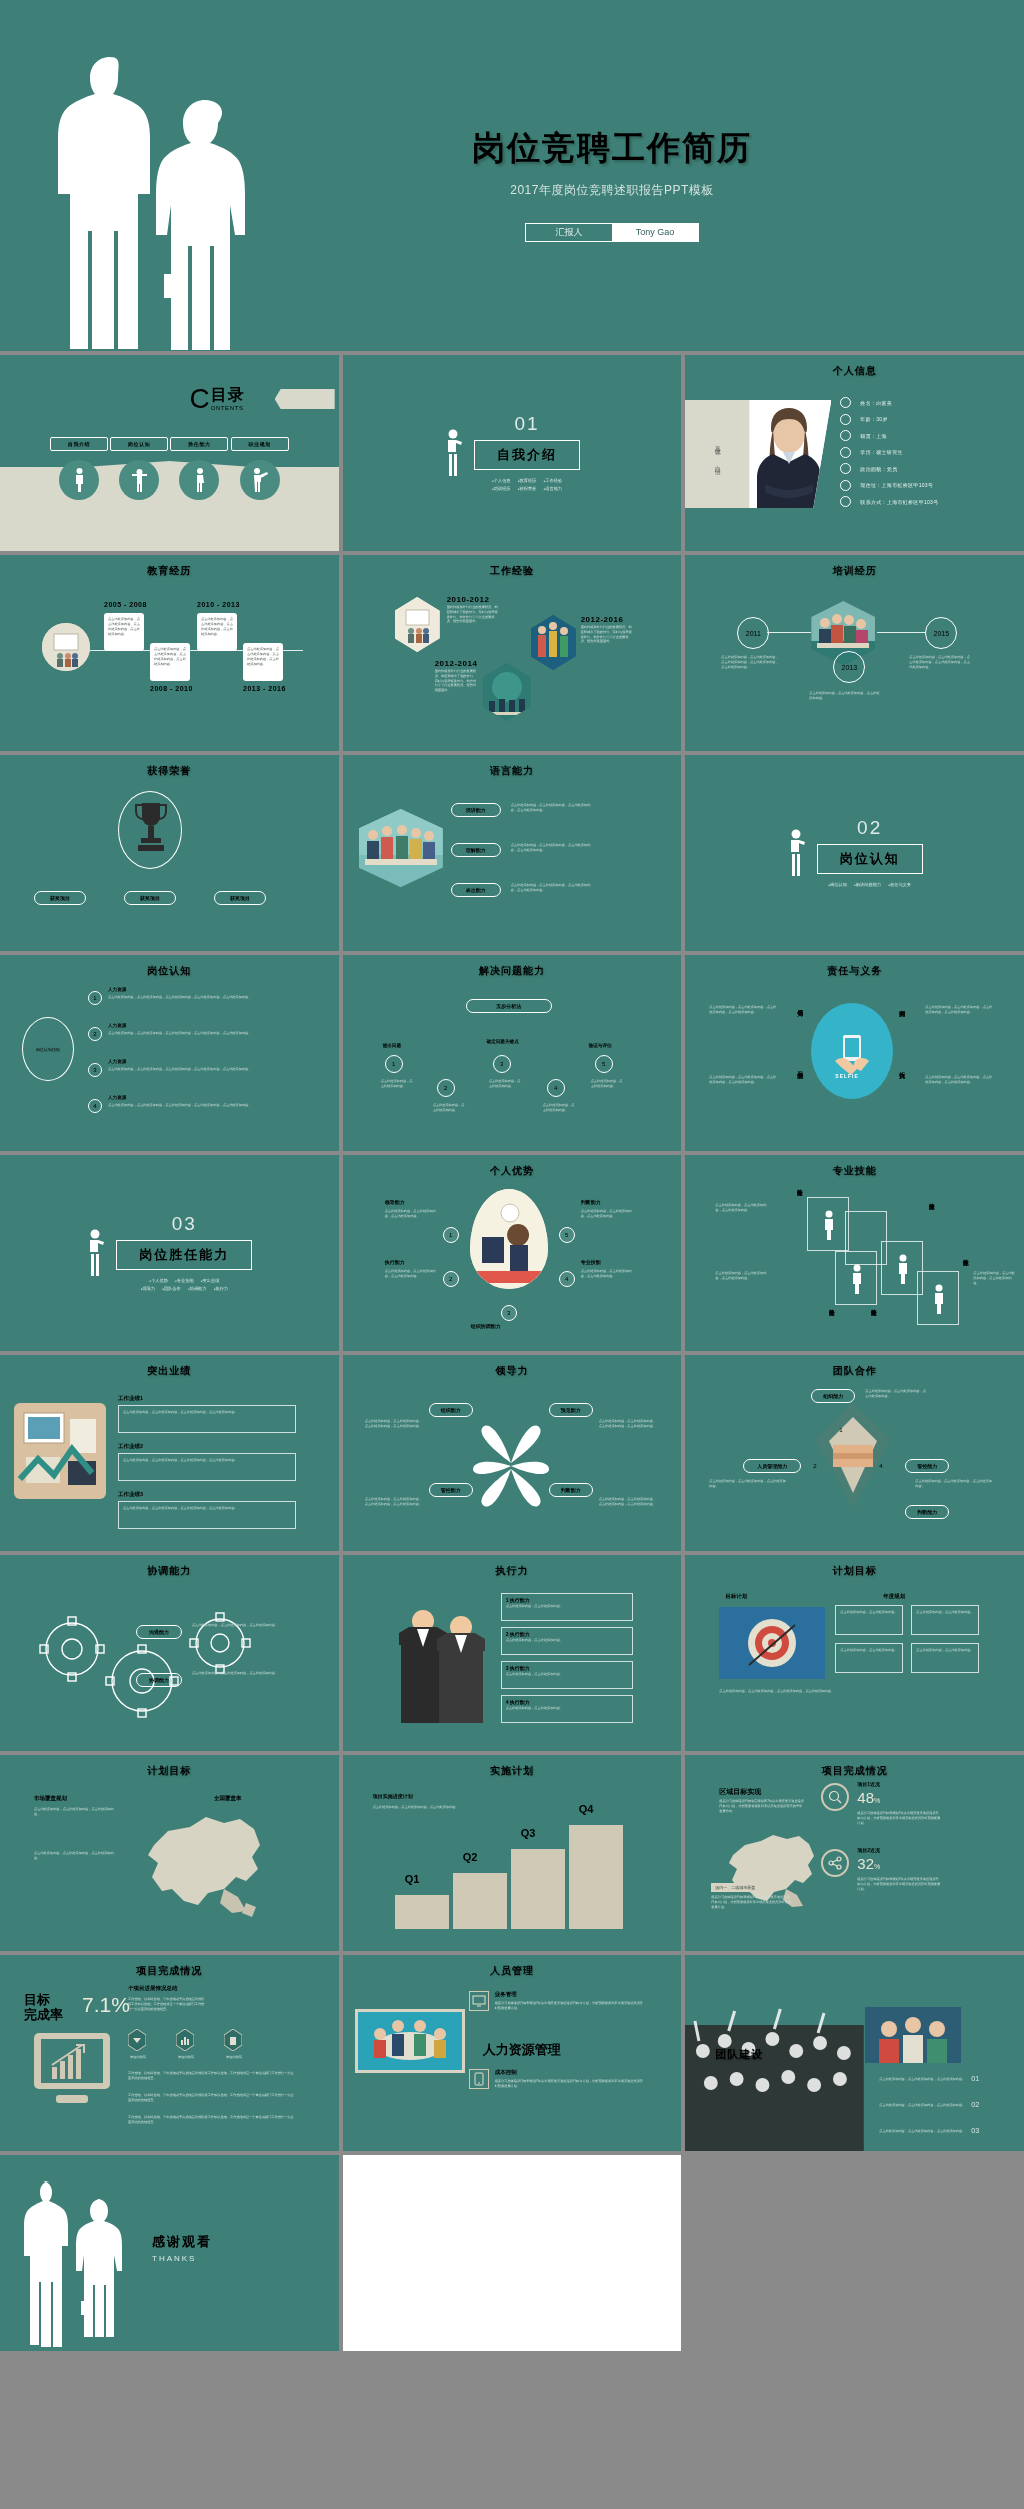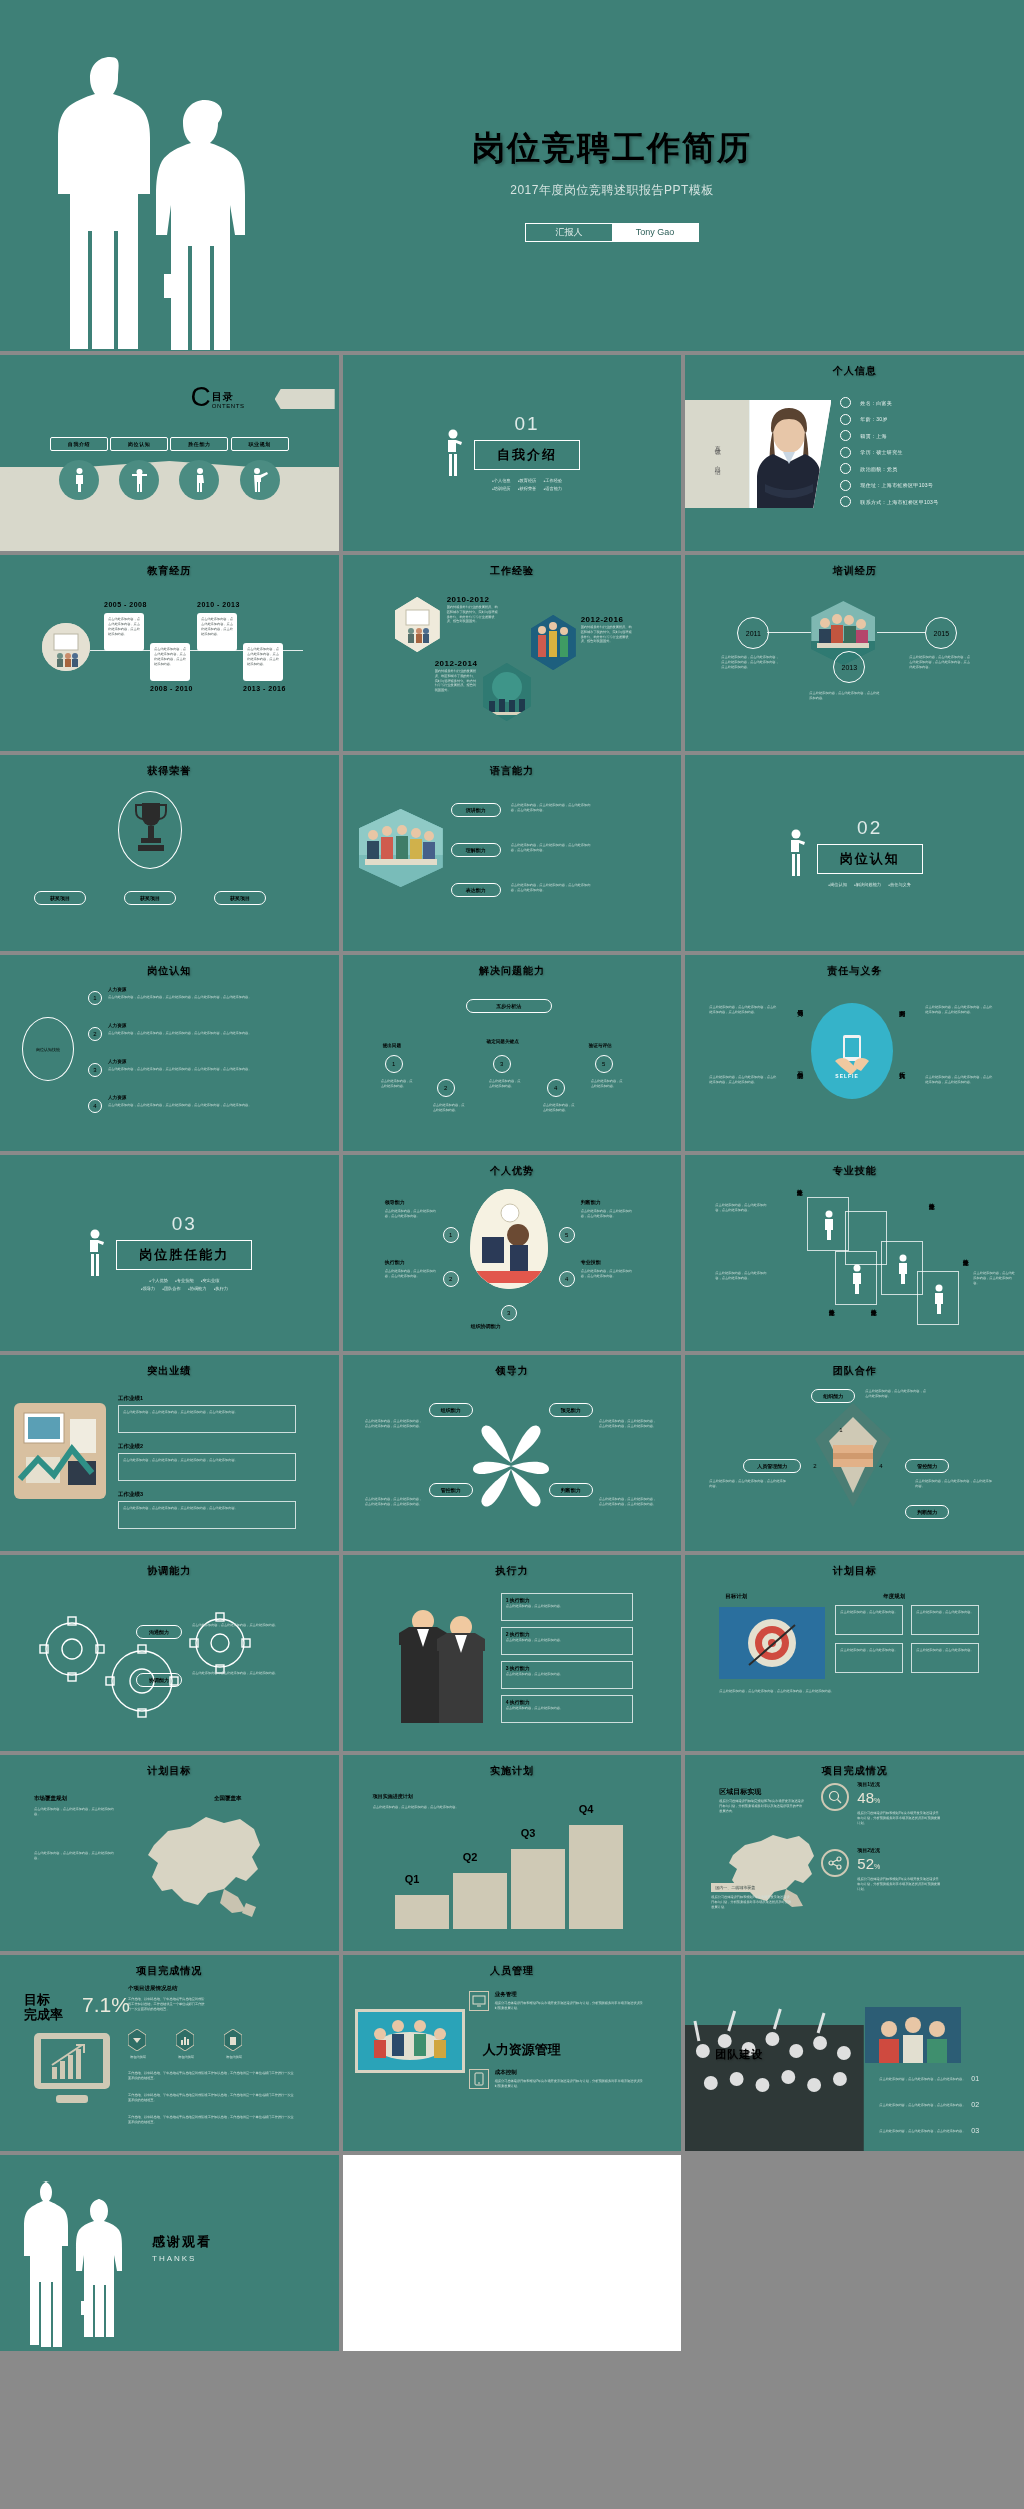--- a/index.html
+++ b/index.html
@@ -141,21 +141,21 @@
   }
   .contents-band::before{
     content:"";
     position:absolute; left:0; right:0; top:-6px; height:12px;
     background:#d8d8cb;
     clip-path: polygon(0 100%, 50% 0, 100% 100%);
   }
   .c-logo { position:absolute; right: 94px; top: 30px; display:flex; align-items:flex-end; }
   .c-logo .cbig { font-size: 28px; line-height: .85; font-weight: 200; }
   .c-logo .ctxt { margin-left: 1px; }
-  .c-logo .ctxt .cn { font-size: 10px; font-weight: bold; letter-spacing: 1px;}
+  .c-logo .ctxt .cn { font-size: 16px; font-weight: bold; letter-spacing: 1px;}
   .c-logo .ctxt .en { font-size: 6px; letter-spacing: .6px; margin-top:-1px;}
   .c-tag {
     position:absolute; right: 4px; top: 34px;
     width: 60px; height: 20px; background:#d8d8cb;
     clip-path: polygon(10% 0, 100% 0, 100% 100%, 10% 100%, 0 50%);
   }
   .c-items { position: absolute; left: 50px; right: 50px; top: 82px; display:flex; justify-content: space-between; }
   .c-item { width: 58px; text-align:center; }
   .c-pill {
     border: 1px solid #fff; border-radius: 2px;
@@ -986,21 +986,21 @@
     <div class="s-xtiny" style="position:absolute;left:172px;top:56px;width:84px;">根据公司总体建设目标和规划7年度市场开发及渠道建设目标与计划，分析预测服务对手市场及渠道状况及时预测发展计划。</div>
     <div style="position:absolute;left:136px;top:94px;width:28px;height:28px;border:2px solid #cfc9b5;border-radius:50%;display:flex;align-items:center;justify-content:center;">
       <svg width="14" height="14" viewBox="0 0 14 14" fill="none" stroke="#e6e2d3" stroke-width="1.2">
           <circle cx="11" cy="3" r="2"></circle>
           <circle cx="3" cy="7" r="2"></circle>
           <circle cx="11" cy="11" r="2"></circle>
           <path d="M5 6 L9 4 M5 8 L9 10"></path>
         </svg>
     </div>
     <div style="position:absolute;left:172px;top:92px;font-size:5px;font-weight:bold;">项目2近况</div>
-    <div style="position:absolute;left:172px;top:100px;font-size:15px;color:#e8e4d6;"><span>52</span><span style="font-size:7px;">%</span></div>
+    <div style="position:absolute;left:172px;top:100px;font-size:15px;color:#e8e4d6;"><span>32</span><span style="font-size:7px;">%</span></div>
     <div class="s-xtiny" style="position:absolute;left:172px;top:122px;width:84px;">根据公司总体建设目标和规划7年度市场开发及渠道建设目标与计划，分析预测服务对手市场及渠道状况及时预测发展计划。</div>
   </div>
 
   <div class="cell">
     <div class="diag" style="left:50px;"></div>
     <div class="diagw" style="left:270px;"></div>
     <div class="diag" style="left:315px;"></div>
     <div class="s-title">项目完成情况</div>
     <div style="position:absolute;left:24px;top:38px;font-size:13px;font-weight:bold;line-height:1.15;">
       <div>目标</div>

